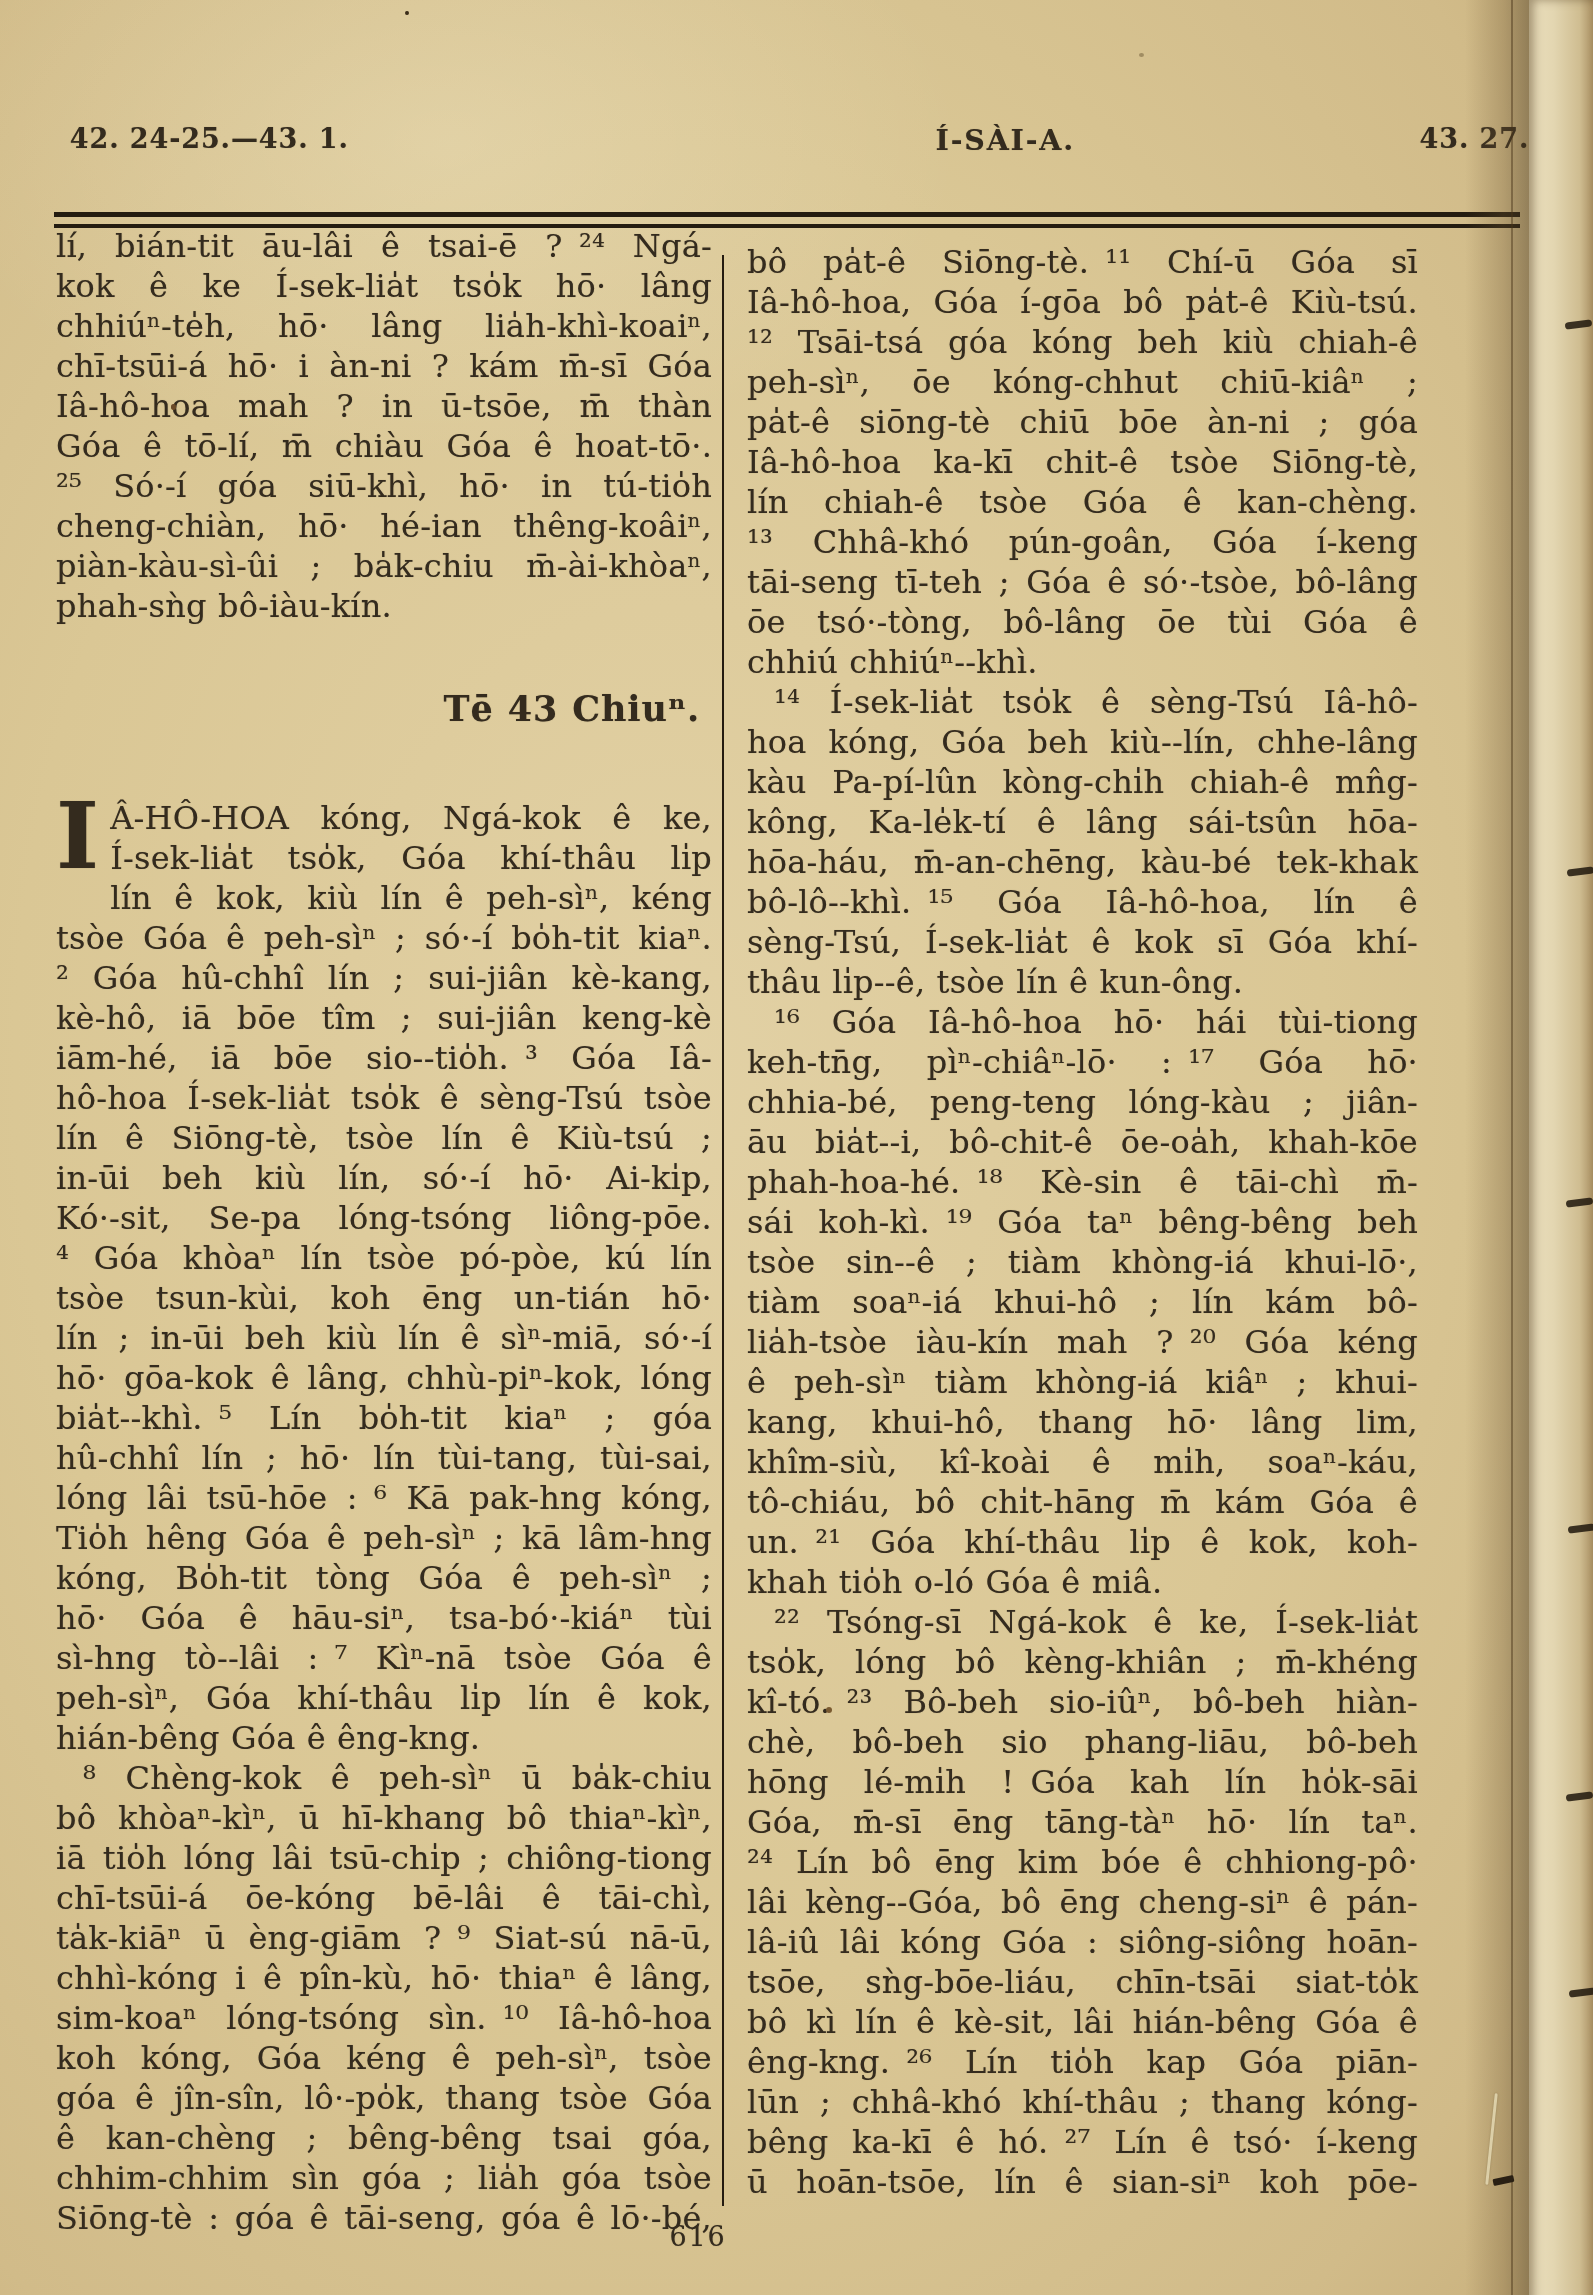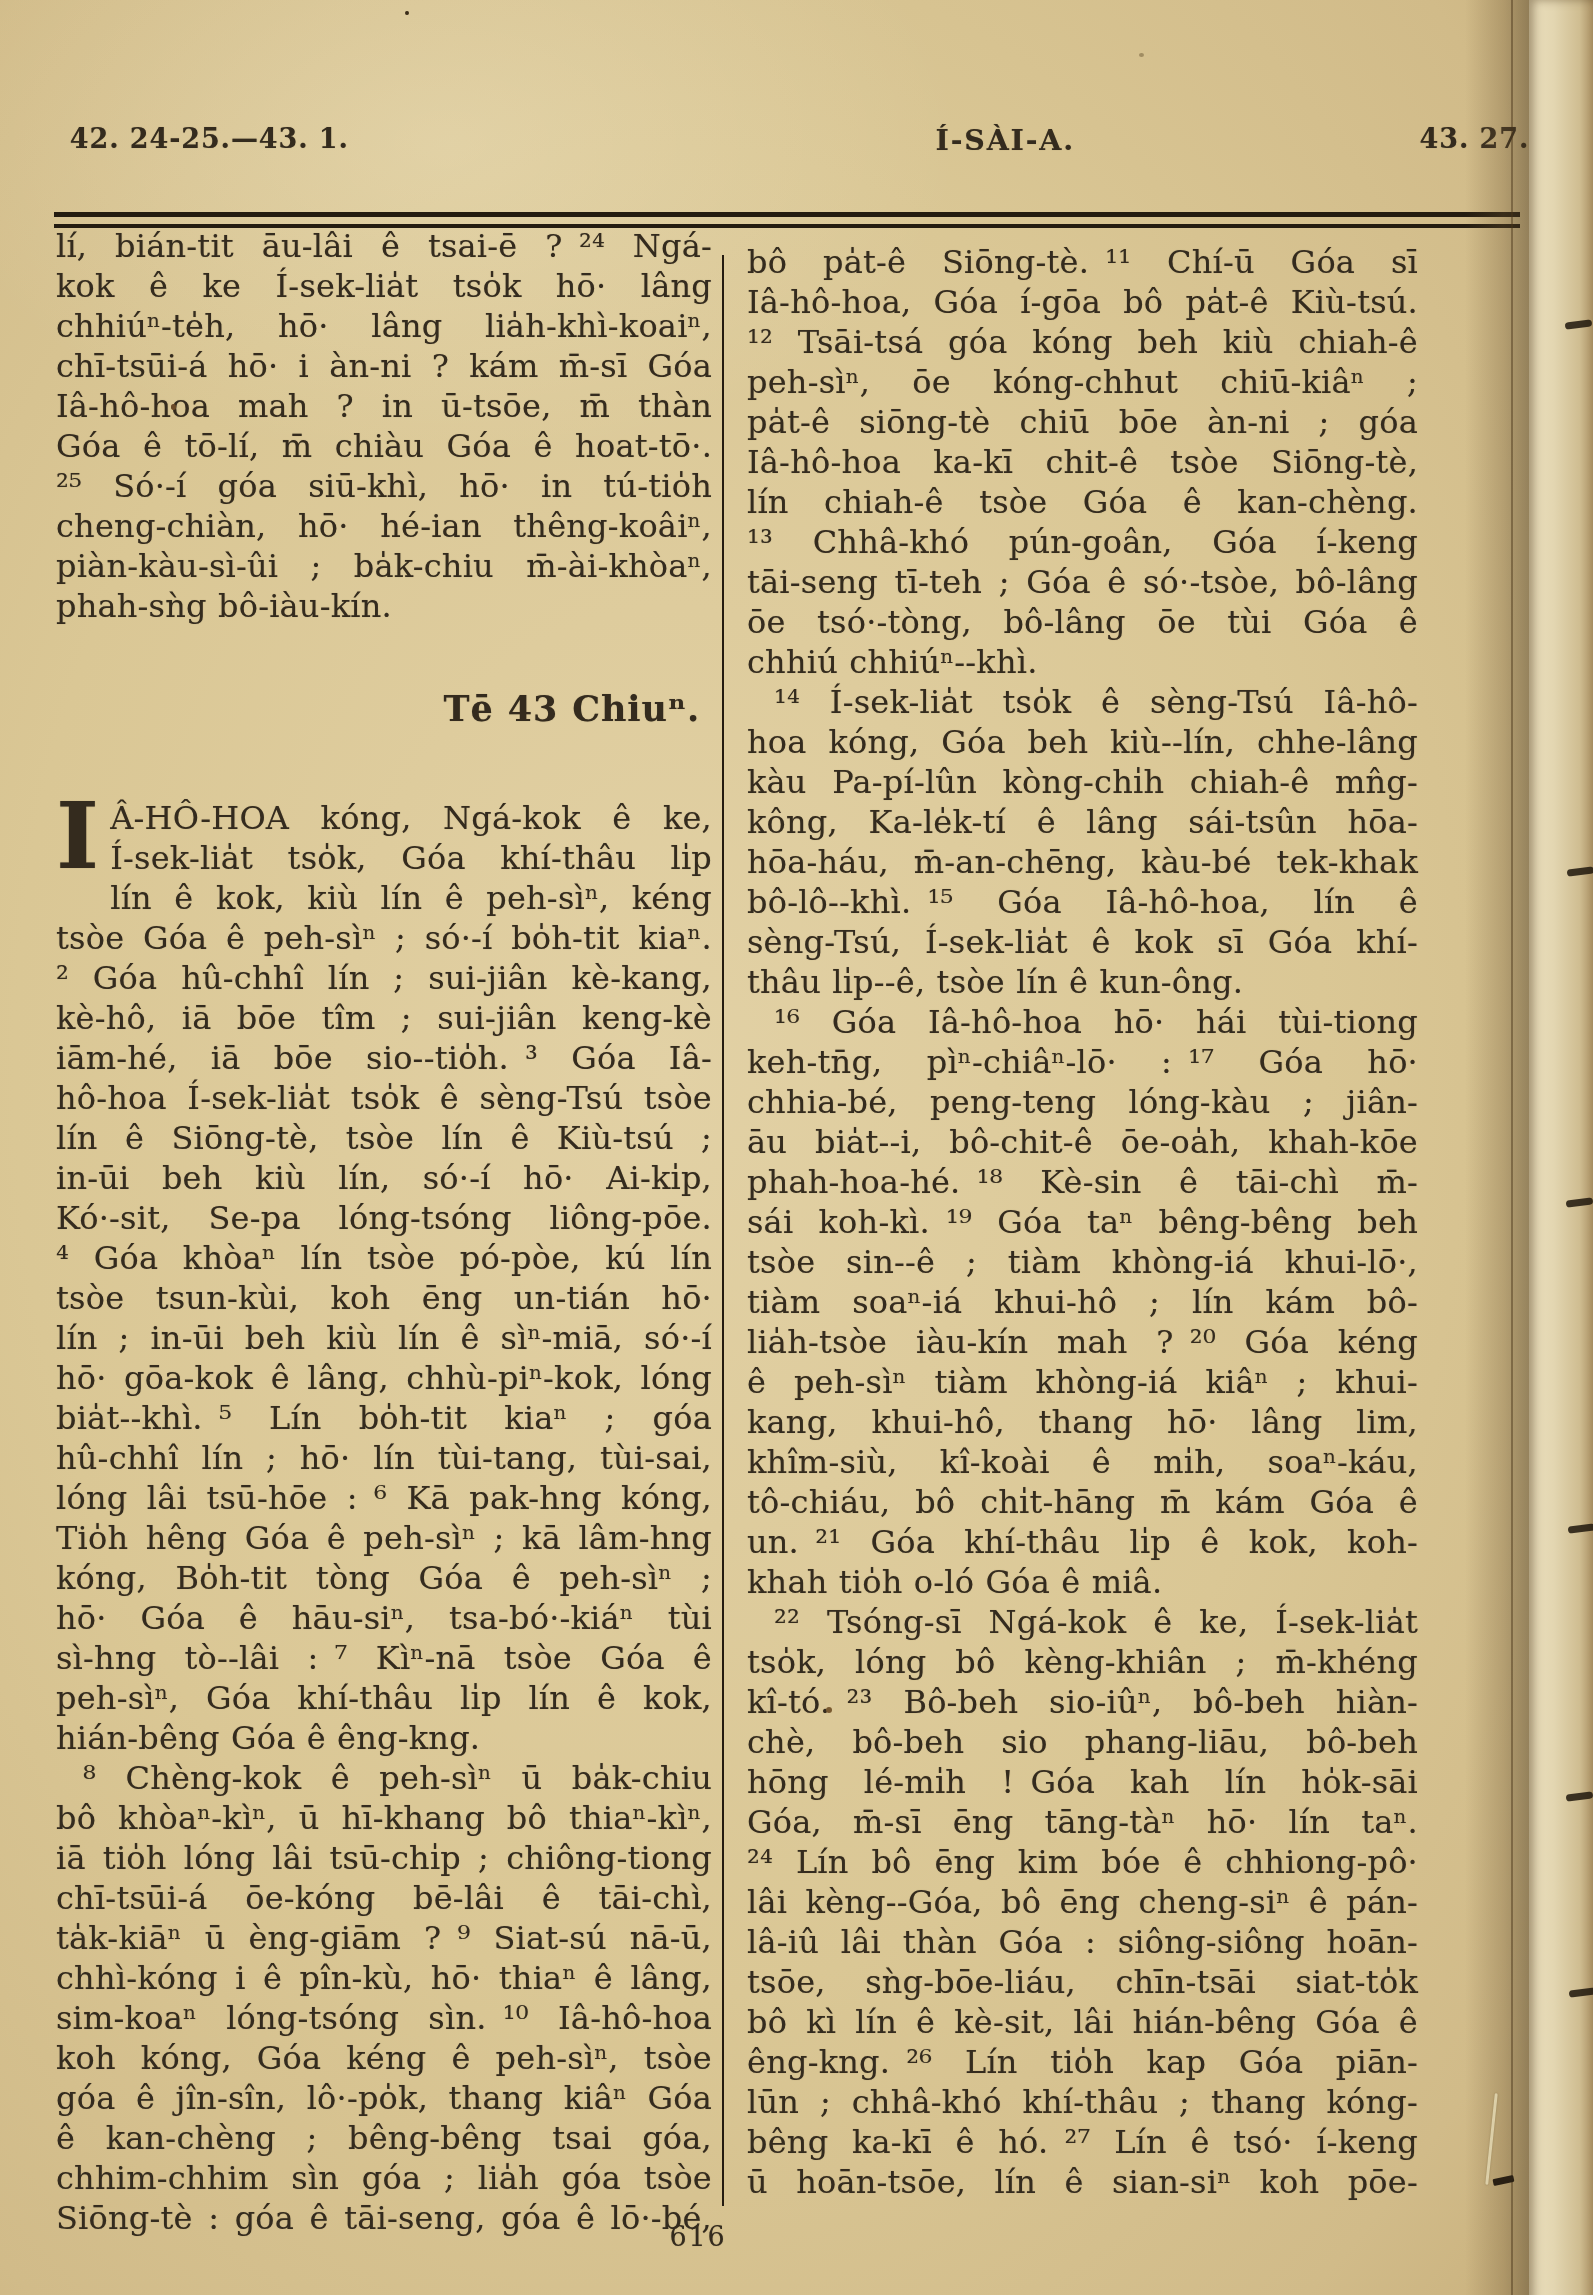--- a/index.html
+++ b/index.html
@@ -110,21 +110,21 @@
           <div class="tline">peh-sìⁿ, Góa khí-thâu li̍p lín ê kok,</div>
           <div class="tline nj">hián-bêng Góa ê êng-kng.</div>
           <div class="tline ind">⁸ Chèng-kok ê peh-sìⁿ ū ba̍k-chiu</div>
           <div class="tline">bô khòaⁿ-kìⁿ, ū hī-khang bô thiaⁿ-kìⁿ,</div>
           <div class="tline">iā tio̍h lóng lâi tsū-chi̍p ; chiông-tiong</div>
           <div class="tline">chī-tsūi-á ōe-kóng bē-lâi ê tāi-chì,</div>
           <div class="tline">ta̍k-kiāⁿ ū èng-giām ? ⁹ Siat-sú nā-ū,</div>
           <div class="tline">chhì-kóng i ê pîn-kù, hō· thiaⁿ ê lâng,</div>
           <div class="tline">sim-koaⁿ lóng-tsóng sìn. ¹⁰ Iâ-hô-hoa</div>
           <div class="tline">koh kóng, Góa kéng ê peh-sìⁿ, tsòe</div>
-          <div class="tline">góa ê jîn-sîn, lô·-po̍k, thang kiâⁿ Góa</div>
+          <div class="tline">góa ê jîn-sîn, lô·-po̍k, thang tsòe Góa</div>
           <div class="tline">ê kan-chèng ; bêng-bêng tsai góa,</div>
           <div class="tline">chhim-chhim sìn góa ; lia̍h góa tsòe</div>
           <div class="tline">Siōng-tè : góa ê tāi-seng, góa ê lō·-bé,</div>
         </div>
     </div>
   </div>
 
   <div class="col col-right">
     <div>
         <div class="tline">bô pa̍t-ê Siōng-tè. ¹¹ Chí-ū Góa sī</div>
@@ -162,21 +162,21 @@
         <div class="tline">un. ²¹ Góa khí-thâu li̍p ê kok, koh-</div>
         <div class="tline nj">khah tio̍h o-ló Góa ê miâ.</div>
         <div class="tline ind">²² Tsóng-sī Ngá-kok ê ke, Í-sek-lia̍t</div>
         <div class="tline">tso̍k, lóng bô kèng-khiân ; m̄-khéng</div>
         <div class="tline">kî-tó. ²³ Bô-beh sio-iûⁿ, bô-beh hiàn-</div>
         <div class="tline">chè, bô-beh sio phang-liāu, bô-beh</div>
         <div class="tline">hōng lé-mi̍h ! Góa kah lín ho̍k-sāi</div>
         <div class="tline">Góa, m̄-sī ēng tāng-tàⁿ hō· lín taⁿ.</div>
         <div class="tline">²⁴ Lín bô ēng kim bóe ê chhiong-pô·</div>
         <div class="tline">lâi kèng--Góa, bô ēng cheng-siⁿ ê pán-</div>
-        <div class="tline">lâ-iû lâi thàn Góa : siông-siông hoān-</div>
+        <div class="tline">lâ-iû lâi kóng Góa : siông-siông hoān-</div>
         <div class="tline">tsōe, sǹg-bōe-liáu, chīn-tsāi siat-to̍k</div>
         <div class="tline">bô kì lín ê kè-sit, lâi hián-bêng Góa ê</div>
         <div class="tline">êng-kng. ²⁶ Lín tio̍h kap Góa piān-</div>
         <div class="tline">lūn ; chhâ-khó khí-thâu ; thang kóng-</div>
         <div class="tline">bêng ka-kī ê hó. ²⁷ Lín ê tsó· í-keng</div>
         <div class="tline">ū hoān-tsōe, lín ê sian-siⁿ koh pōe-</div>
       </div>
   </div>
 
   <div class="pageno">616</div>

